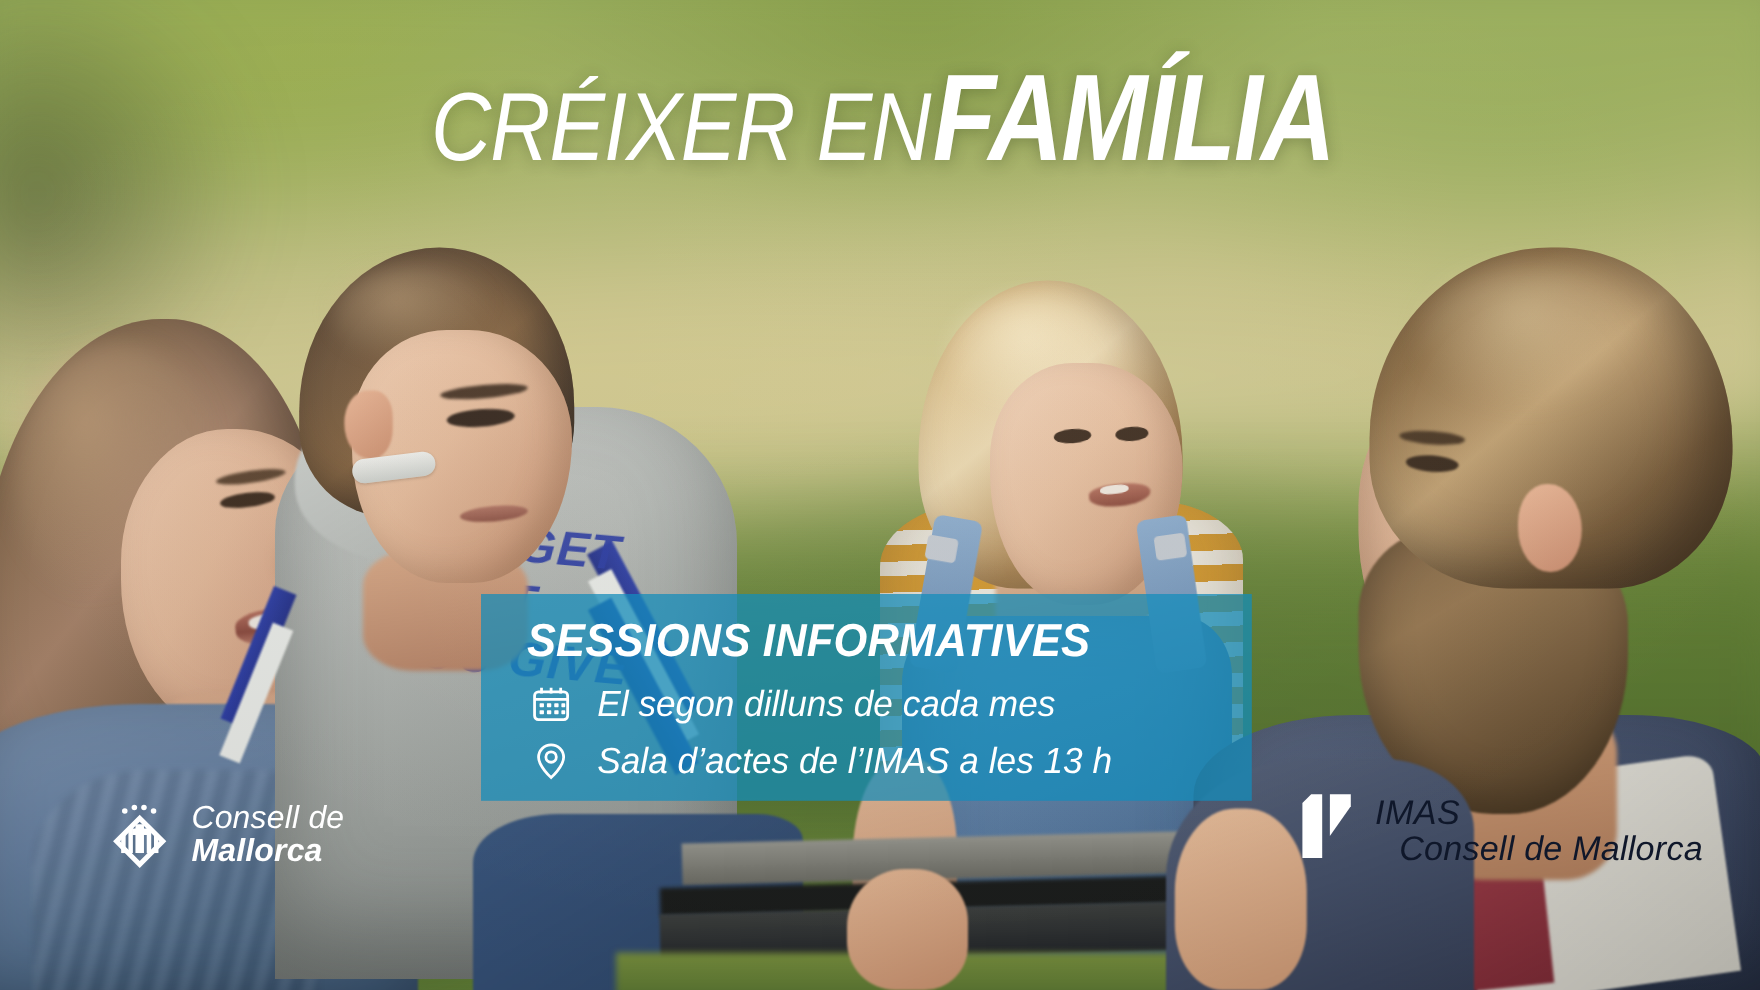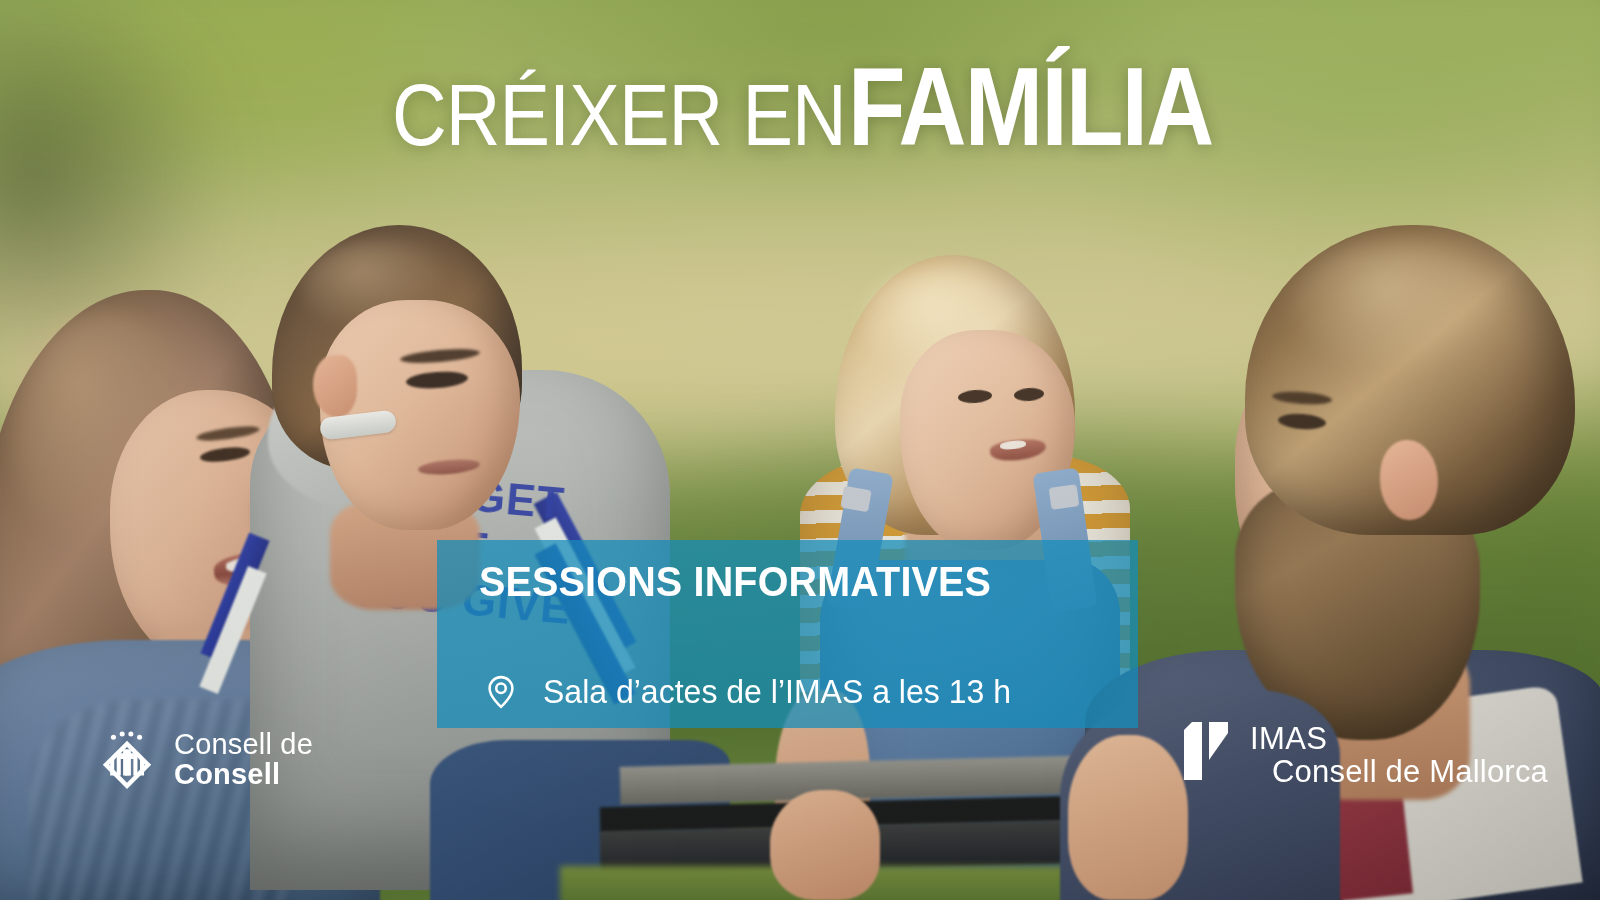--- a/index.html
+++ b/index.html
@@ -12,20 +12,21 @@
     font-family: "Liberation Sans", sans-serif;
   }
 
   .poster {
     position: relative;
     width: 1600px;
     height: 900px;
     overflow: hidden;
     background: #6d8a3e;
     user-select: none;
+    font-style: italic;
   }
 
   
   .photo { position: absolute; inset: 0; overflow: hidden; }
 
   
   .bg-base {
     position: absolute; inset: -40px;
     background:
       radial-gradient(ellipse 420px 240px at 18% 10%, rgba(150,170,70,.85), transparent 70%),
@@ -511,21 +512,21 @@
   }
   .logo-cm .emblem { width: 62px; height: 62px; flex: 0 0 62px; }
   .logo-cm .lines { line-height: 1.02; }
   .logo-cm .l1 { font-size: 29px; font-weight: 400; letter-spacing: .2px; }
   .logo-cm .l2 { font-size: 29px; font-weight: 700; letter-spacing: .2px; }
 
   .logo-imas {
     position: absolute;
     left: 1178px; top: 720px;
     display: flex; align-items: flex-start; gap: 16px;
-    color: #ffffff;
+    color: #0f172a;
   }
   .logo-imas .mark { width: 56px; height: 62px; flex: 0 0 56px; }
   .logo-imas .lines { line-height: 1.08; padding-top: 2px; }
   .logo-imas .l1 { font-size: 31px; font-weight: 400; letter-spacing: .4px; }
   .logo-imas .l2 { font-size: 31px; font-weight: 400; letter-spacing: .2px; margin-left: 22px; }
 </style>
 </head>
 <body>
 
 <div class="poster">
@@ -607,20 +608,40 @@
   </div>
 
   <div class="headline">
     <span class="light">CRÉIXER EN</span><span class="bold">FAMÍLIA</span>
   </div>
 
 
   <div class="infobox">
     <div class="ib-title">SESSIONS INFORMATIVES</div>
 
+    <div class="ib-row ib-row-1">
+      <span class="ib-icon">
+        <svg width="38" height="38" viewBox="0 0 24 24" fill="none" stroke="#ffffff" stroke-width="1.6">
+          <rect x="2.5" y="5" width="19" height="16" rx="2.2"></rect>
+          <path d="M6.5 2.6v3.4M12 2.6v3.4M17.5 2.6v3.4"></path>
+          <path d="M2.5 9.4h19"></path>
+          <g fill="#ffffff" stroke="none">
+            <rect x="5.4" y="11.6" width="2.5" height="2.3" rx=".4"></rect>
+            <rect x="9.6" y="11.6" width="2.5" height="2.3" rx=".4"></rect>
+            <rect x="13.8" y="11.6" width="2.5" height="2.3" rx=".4"></rect>
+            <rect x="17.9" y="11.6" width="2.2" height="2.3" rx=".4"></rect>
+            <rect x="5.4" y="15.6" width="2.5" height="2.3" rx=".4"></rect>
+            <rect x="9.6" y="15.6" width="2.5" height="2.3" rx=".4"></rect>
+            <rect x="13.8" y="15.6" width="2.5" height="2.3" rx=".4"></rect>
+            <rect x="17.9" y="15.6" width="2.2" height="2.3" rx=".4"></rect>
+          </g>
+        </svg>
+      </span>
+      <span class="ib-text">El segon dilluns de cada mes</span>
+    </div>
 
     <div class="ib-row ib-row-2">
       <span class="ib-icon">
         <svg width="38" height="38" viewBox="0 0 24 24" fill="none" stroke="#ffffff" stroke-width="1.6">
           <path d="M12 2.6c-4 0-7.2 3.2-7.2 7.2 0 5.2 7.2 11.6 7.2 11.6s7.2-6.4 7.2-11.6c0-4-3.2-7.2-7.2-7.2z"></path>
           <circle cx="12" cy="9.6" r="3"></circle>
         </svg>
       </span>
       <span class="ib-text">Sala d’actes de l’IMAS a les 13 h</span>
     </div>
@@ -644,21 +665,21 @@
         <rect x="38.6" y="24" width="4.2" height="24"></rect>
         <rect x="45.4" y="30" width="4.2" height="18"></rect>
 
         <path d="M28 21 h8 v4 h3 v6 h-3 v17 h-8 V31 h-3 v-6 h3 z"></path>
         <rect x="29.6" y="36" width="4.8" height="12" fill="#ffffff"></rect>
         <path d="M27 25.6h10v2.4H27z"></path>
       </svg>
     </span>
     <span class="lines">
       <div class="l1">Consell de</div>
-      <div class="l2">Consell</div>
+      <div class="l2">Mallorca</div>
     </span>
   </div>
 
   <div class="logo-imas">
     <span class="mark">
       <svg width="56" height="62" viewBox="0 0 56 62" fill="#ffffff">
 
         <path d="M6 10 L14 2 L24 2 L24 60 L6 60 Z"></path>
 
         <path d="M31 2 L50 2 L50 13 L31 40 Z"></path>

